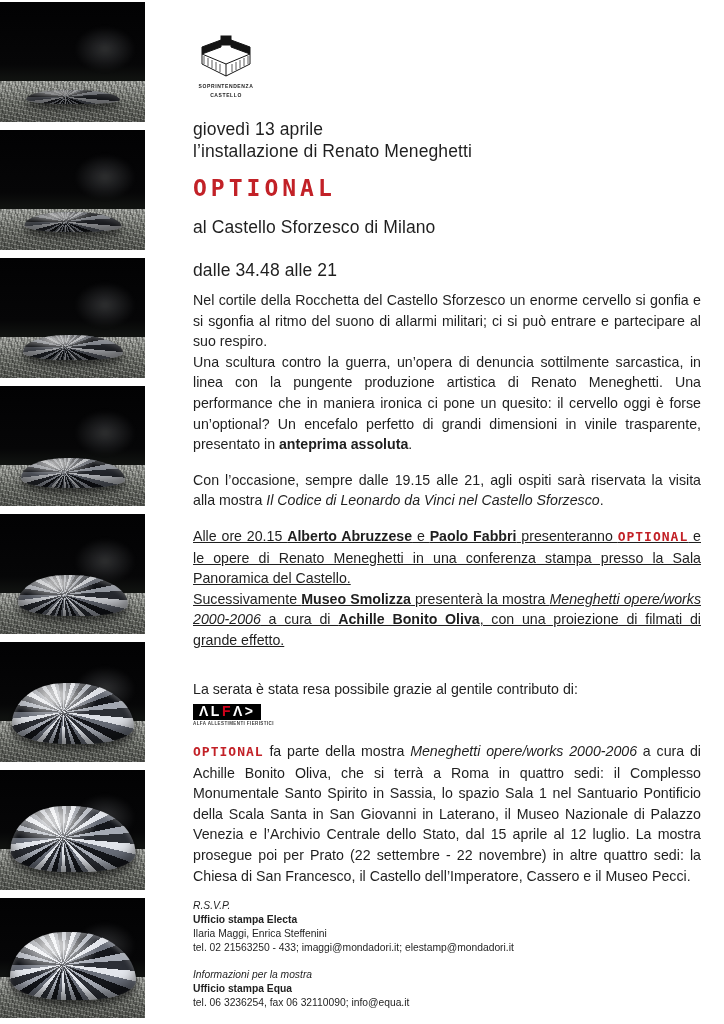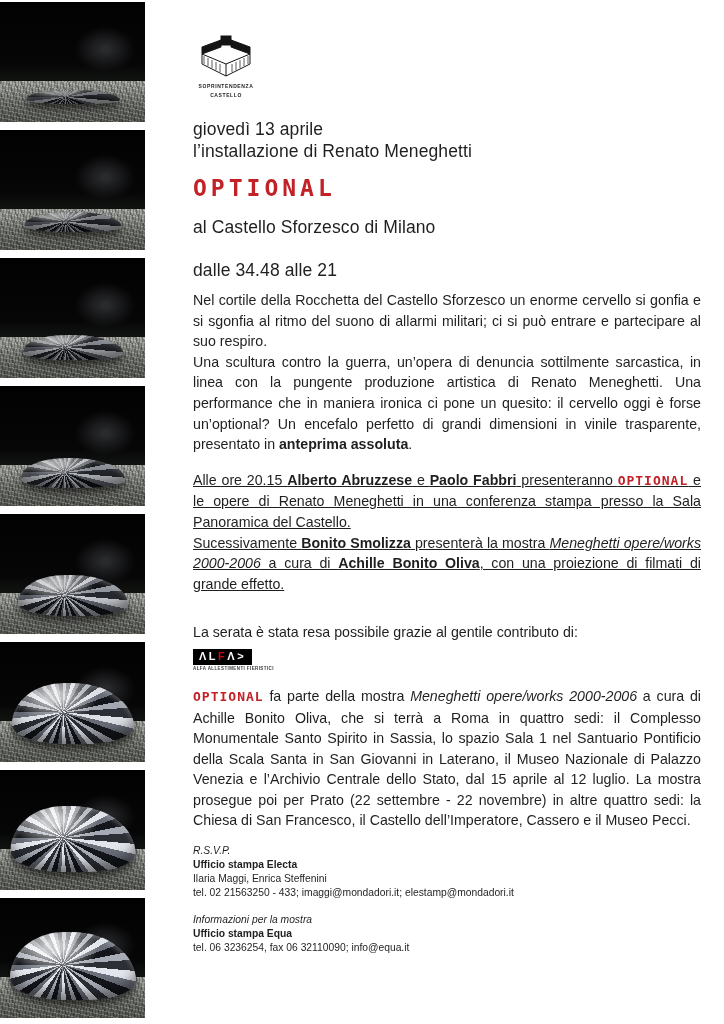--- a/index.html
+++ b/index.html
@@ -50,21 +50,21 @@
   .venue{ margin-top:15px; }
   .time{ margin-top:21px; }
   .bodytext{ font-size:14.2px; line-height:20.6px; text-align:justify; }
   .bodytext p{ margin:0; }
   .block-a{ margin-top:9px; }
   .block-b{ margin-top:15px; }
   .block-c{ margin-top:15px;text-decoration:underline; }
   .credit{ margin-top:28px; text-align:left; }
   .sponsor{ margin-top:3px; }
   .alfa-box{ display:inline-block; background:#000; color:#fff; font-weight:bold;
-    font-size:11px; line-height:13px; letter-spacing:2.5px; padding:1px 6px 2px; }
+    font-size:14px; line-height:13px; letter-spacing:2.5px; padding:1px 6px 2px; }
   .alfa-box .run-red{ color:#d0021b; }
   .alfa-caption{ font-size:4.5px; line-height:6px; letter-spacing:.4px; color:#3a3a3a;
     font-weight:bold; margin-top:1px; }
   .block-e{ margin-top:14px; }
   .contacts{ margin-top:13px; font-size:10.3px; line-height:14px; }
   .contacts .it{ font-style:italic; }
   .contacts .bd{ font-weight:bold; }
   .contact2{ margin-top:13px; }
 
   
@@ -145,24 +145,27 @@
   <div class="h-line">l’installazione di Renato Meneghetti</div>
   <div class="title-red">OPTIONAL</div>
   <div class="h-line venue">al Castello Sforzesco di Milano</div>
   <div class="h-line time">dalle 34.48 alle 21</div>
 
   <div class="bodytext block-a">
     <p><span>Nel cortile della Rocchetta del Castello Sforzesco un enorme cervello si gonfia e si sgonfia al ritmo del suono di allarmi militari; ci si può entrare e partecipare al suo respiro.</span></p>
     <p><span>Una scultura contro la guerra, un’opera di denuncia sottilmente sarcastica, in linea con la pungente produzione artistica di Renato Meneghetti. Una performance che in maniera ironica ci pone un quesito: il cervello oggi è forse un’optional? Un encefalo perfetto di grandi dimensioni in vinile trasparente, presentato in </span><span class="run-bold">anteprima assoluta</span><span>.</span></p>
   </div>
 
+  <div class="bodytext block-b">
+    <p><span>Con l’occasione, sempre dalle 19.15 alle 21, agli ospiti sarà riservata la visita alla mostra </span><span class="run-italic">Il Codice di Leonardo da Vinci nel Castello Sforzesco</span><span>.</span></p>
+  </div>
 
   <div class="bodytext block-c">
     <p><span>Alle ore 20.15 </span><span class="run-bold">Alberto Abruzzese</span><span> e </span><span class="run-bold">Paolo Fabbri</span><span> presenteranno </span><span class="run-redmono">OPTIONAL</span><span> e le opere di Renato Meneghetti in una conferenza stampa presso la Sala Panoramica del Castello.</span></p>
-    <p><span>Sucessivamente </span><span class="run-bold">Bonito Smolizza</span><span> presenterà la mostra </span><span class="run-italic">Meneghetti opere/works 2000-2006</span><span> a cura di </span><span class="run-bold">Achille Bonito Oliva</span><span>, con una proiezione di filmati di grande effetto.</span></p>
+    <p><span>Sucessivamente </span><span class="run-bold">Museo Smolizza</span><span> presenterà la mostra </span><span class="run-italic">Meneghetti opere/works 2000-2006</span><span> a cura di </span><span class="run-bold">Achille Bonito Oliva</span><span>, con una proiezione di filmati di grande effetto.</span></p>
   </div>
 
   <div class="bodytext credit">La serata è stata resa possibile grazie al gentile contributo di:</div>
 
   <div class="sponsor">
     <div class="alfa-box"><span>ΛL</span><span class="run-red">F</span><span>Λ&gt;</span></div>
     <div class="alfa-caption">ALFA ALLESTIMENTI FIERISTICI</div>
   </div>
 
   <div class="bodytext block-e">

